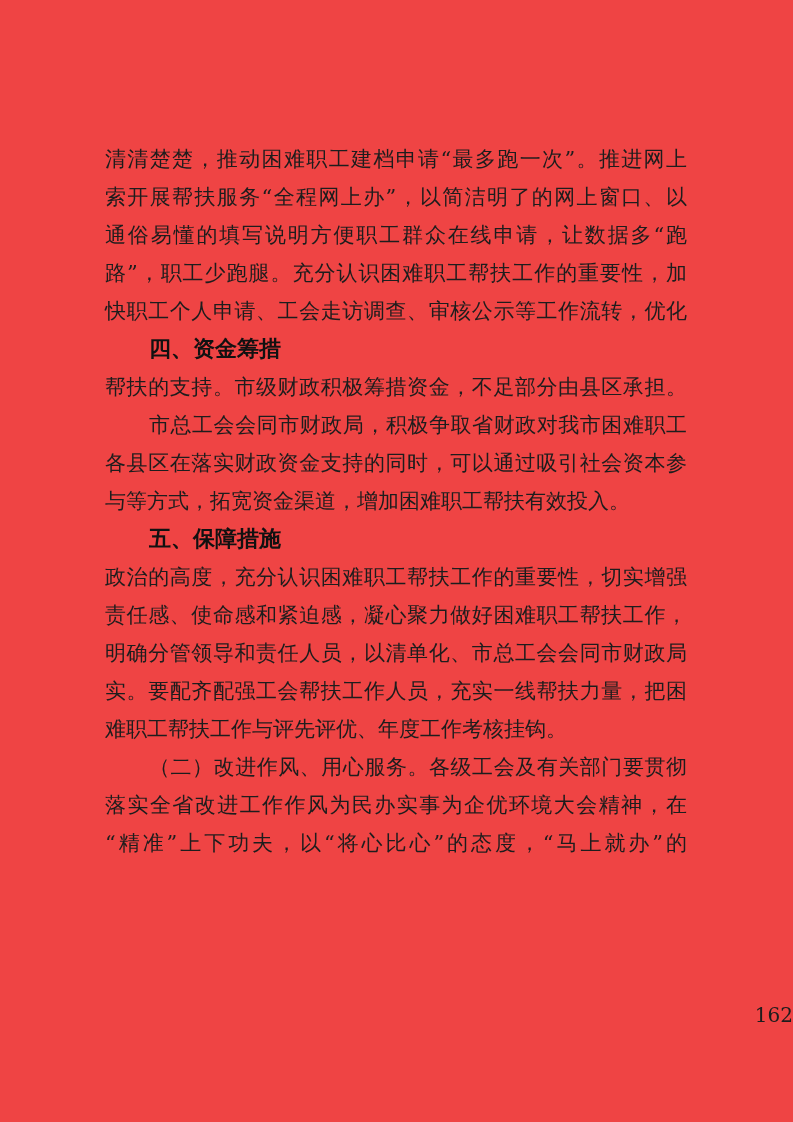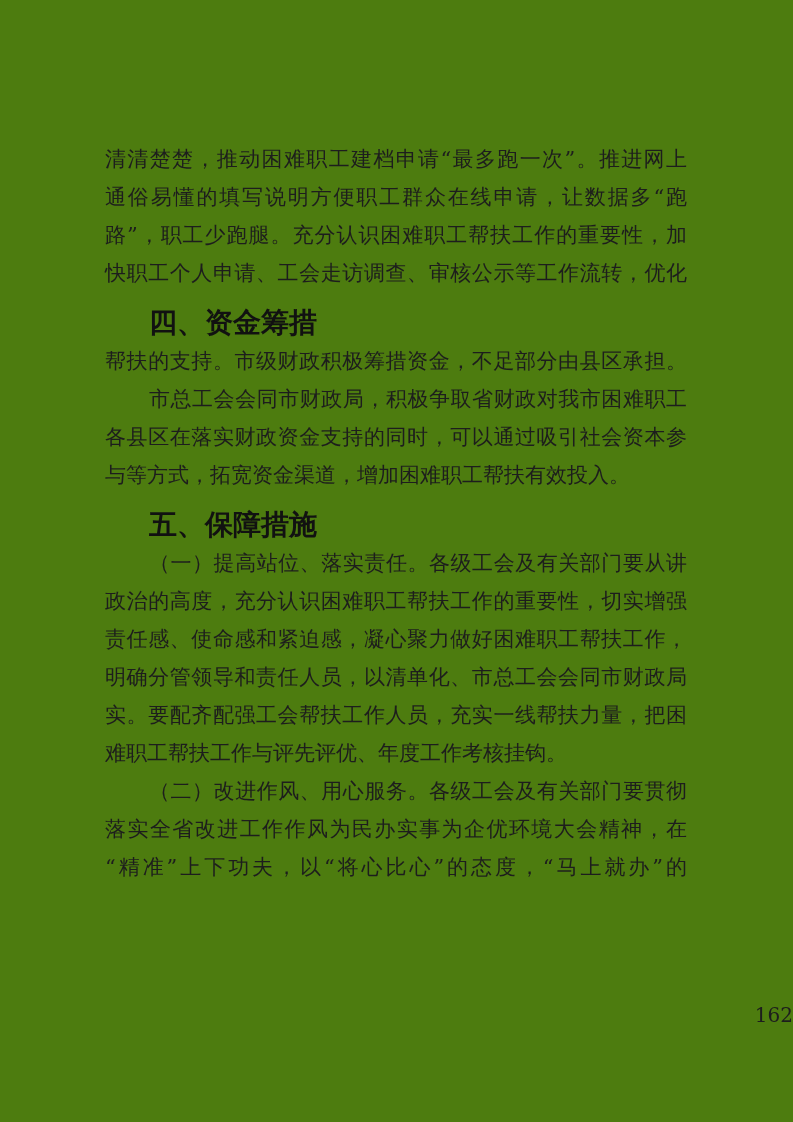--- a/index.html
+++ b/index.html
@@ -10,21 +10,21 @@
   body {
     width: 793px;
     height: 1122px;
     overflow: hidden;
     font-family: "DejaVu Serif", "Liberation Serif", serif;
   }
   .page {
     position: relative;
     width: 793px;
     height: 1122px;
-    background: #4d7c0f;
+    background: #ef4444;
   }
   .content {
     position: absolute;
     left: 105px;
     top: 140px;
     width: 582px;
   }
   .line {
     height: 38px;
     line-height: 38px;
@@ -38,53 +38,52 @@
   .line.fill {
     white-space: normal;
     text-align-last: justify;
   }
   .line.indent2 {
     padding-left: 44px;
   }
   .line.heading {
     font-family: Liberation Serif, serif;
     font-weight: bold;
-    font-size: 28px;
+    font-size: 22px;
     color: #111111;
-    margin-top: 12px;
   }
   .page-number {
     position: absolute;
     top: 1000px;
     left: 0;
     width: 793px;
     height: 30px;
     line-height: 30px;
     text-align: right;
     font-size: 20px;
     color: #1d1d1d;
     font-family: "DejaVu Serif", "Liberation Serif", serif;
   }
 </style>
 </head>
 <body>
 
 <div class="page">
   <div class="content" id="document-content">
       <div class="line fill">清清楚楚，推动困难职工建档申请“最多跑一次”。推进网上</div>
+      <div class="line fill">索开展帮扶服务“全程网上办”，以简洁明了的网上窗口、以</div>
       <div class="line fill">通俗易懂的填写说明方便职工群众在线申请，让数据多“跑</div>
       <div class="line fill">路”，职工少跑腿。充分认识困难职工帮扶工作的重要性，加</div>
       <div class="line fill">快职工个人申请、工会走访调查、审核公示等工作流转，优化</div>
       <div class="line heading indent2">四、资金筹措</div>
       <div class="line fill">帮扶的支持。市级财政积极筹措资金，不足部分由县区承担。</div>
       <div class="line fill indent2">市总工会会同市财政局，积极争取省财政对我市困难职工</div>
       <div class="line fill">各县区在落实财政资金支持的同时，可以通过吸引社会资本参</div>
       <div class="line">与等方式，拓宽资金渠道，增加困难职工帮扶有效投入。</div>
       <div class="line heading indent2">五、保障措施</div>
-      <div class="line fill indent2">（一）提高站位、落实责任。各级工会及有关部门要从讲</div>
       <div class="line fill">政治的高度，充分认识困难职工帮扶工作的重要性，切实增强</div>
       <div class="line fill">责任感、使命感和紧迫感，凝心聚力做好困难职工帮扶工作，</div>
       <div class="line fill">明确分管领导和责任人员，以清单化、市总工会会同市财政局</div>
       <div class="line fill">实。要配齐配强工会帮扶工作人员，充实一线帮扶力量，把困</div>
       <div class="line">难职工帮扶工作与评先评优、年度工作考核挂钩。</div>
       <div class="line fill indent2">（二）改进作风、用心服务。各级工会及有关部门要贯彻</div>
       <div class="line fill">落实全省改进工作作风为民办实事为企优环境大会精神，在</div>
       <div class="line fill">“精准”上下功夫，以“将心比心”的态度，“马上就办”的</div>
     </div>
   <div class="page-number">162</div>

